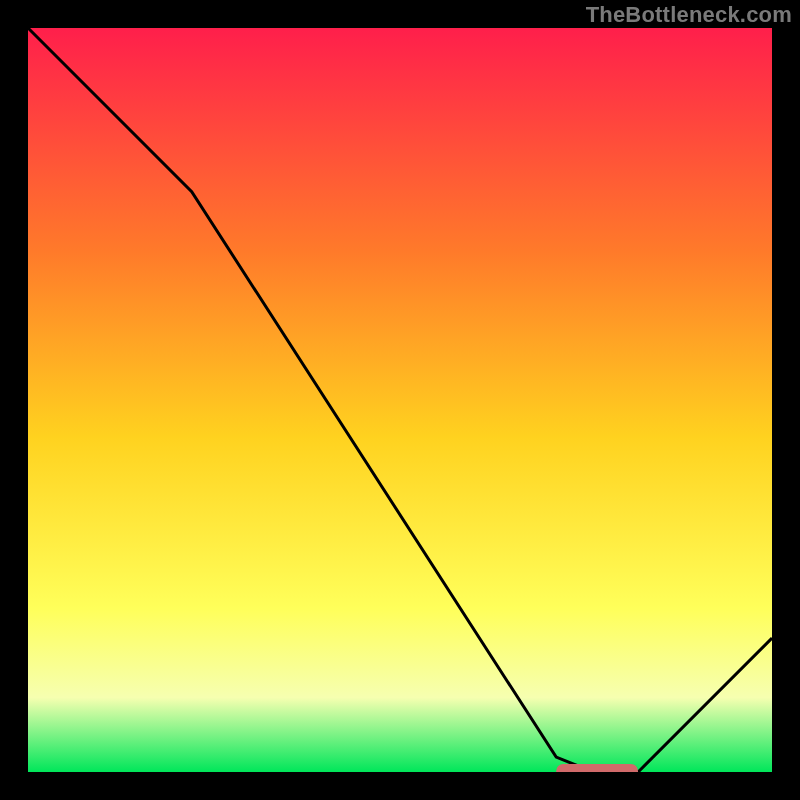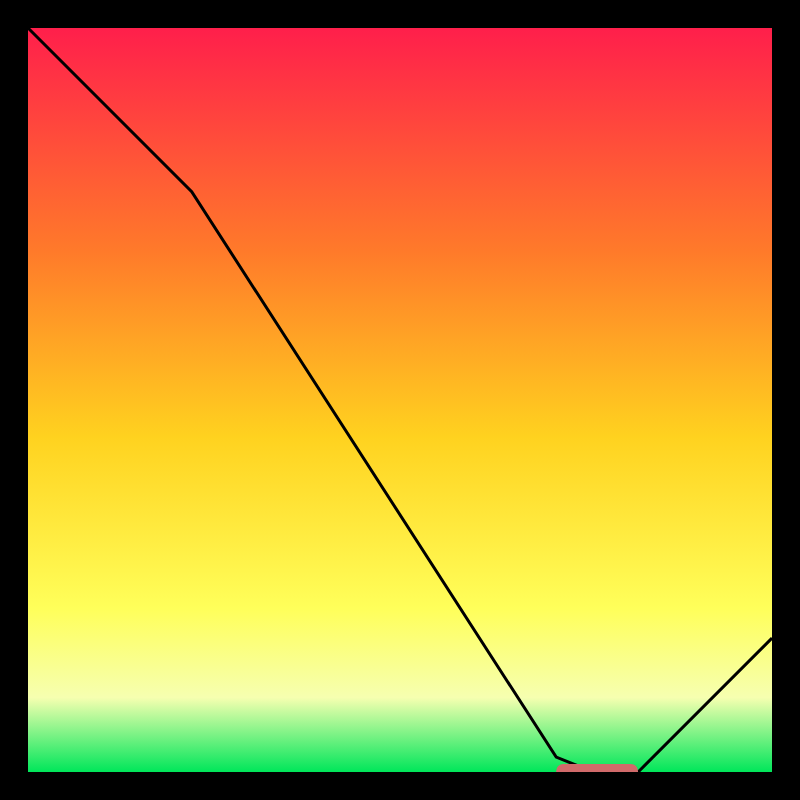--- a/index.html
+++ b/index.html
@@ -36,20 +36,21 @@
     background: #000;
   }
   svg {
     display: block;
   }
 </style>
 </head>
 <body>
 
 <div class="frame">
+  <div class="watermark">TheBottleneck.com</div>
 
   <div class="plot-wrap">
     <svg id="plot-svg" width="744" height="744" viewBox="0 0 744 744">
       <defs>
         <linearGradient id="bg-grad" x1="0" y1="0" x2="0" y2="1">
           <stop id="g0" offset="0%" stop-color="#ff1f4b"></stop>
           <stop id="g1" offset="30%" stop-color="#ff7a2a"></stop>
           <stop id="g2" offset="55%" stop-color="#ffd21f"></stop>
           <stop id="g3" offset="78%" stop-color="#ffff5a"></stop>
           <stop id="g4" offset="90%" stop-color="#f6ffb0"></stop>

